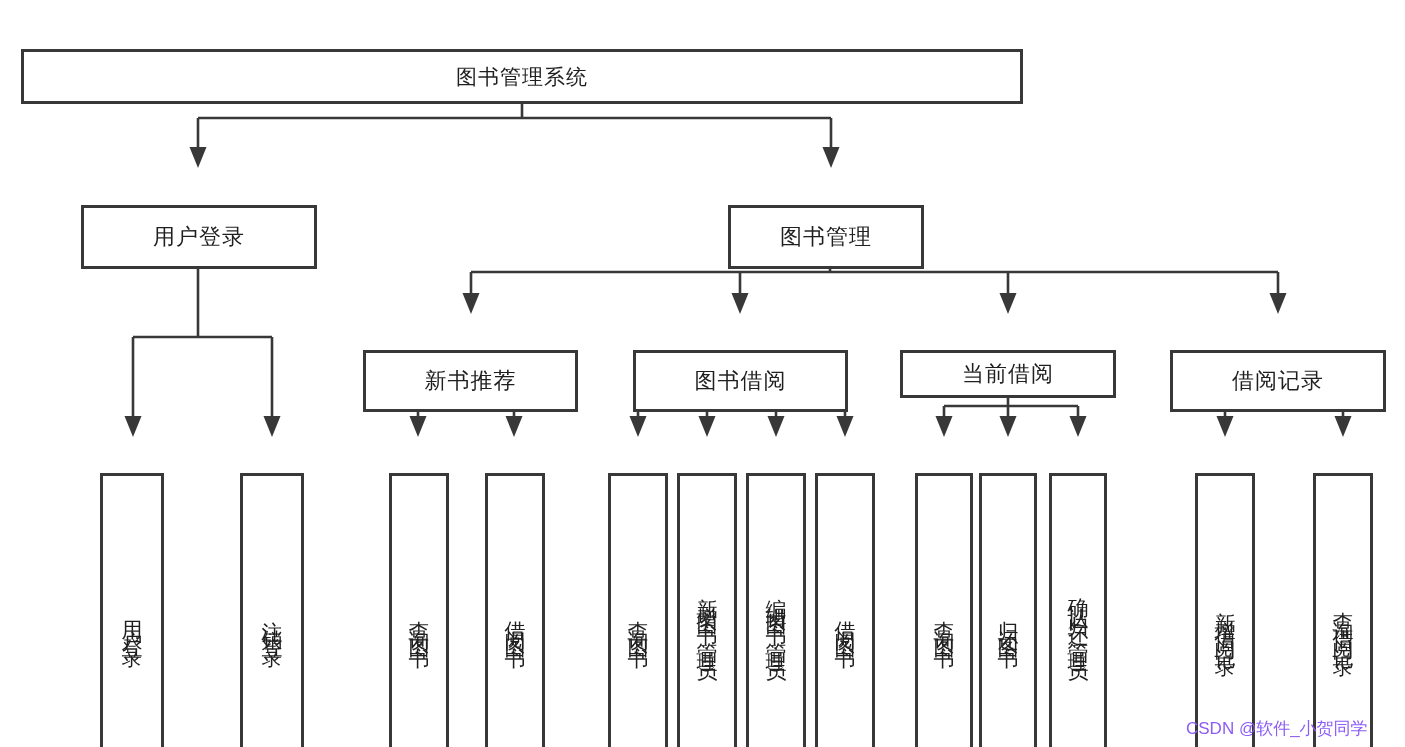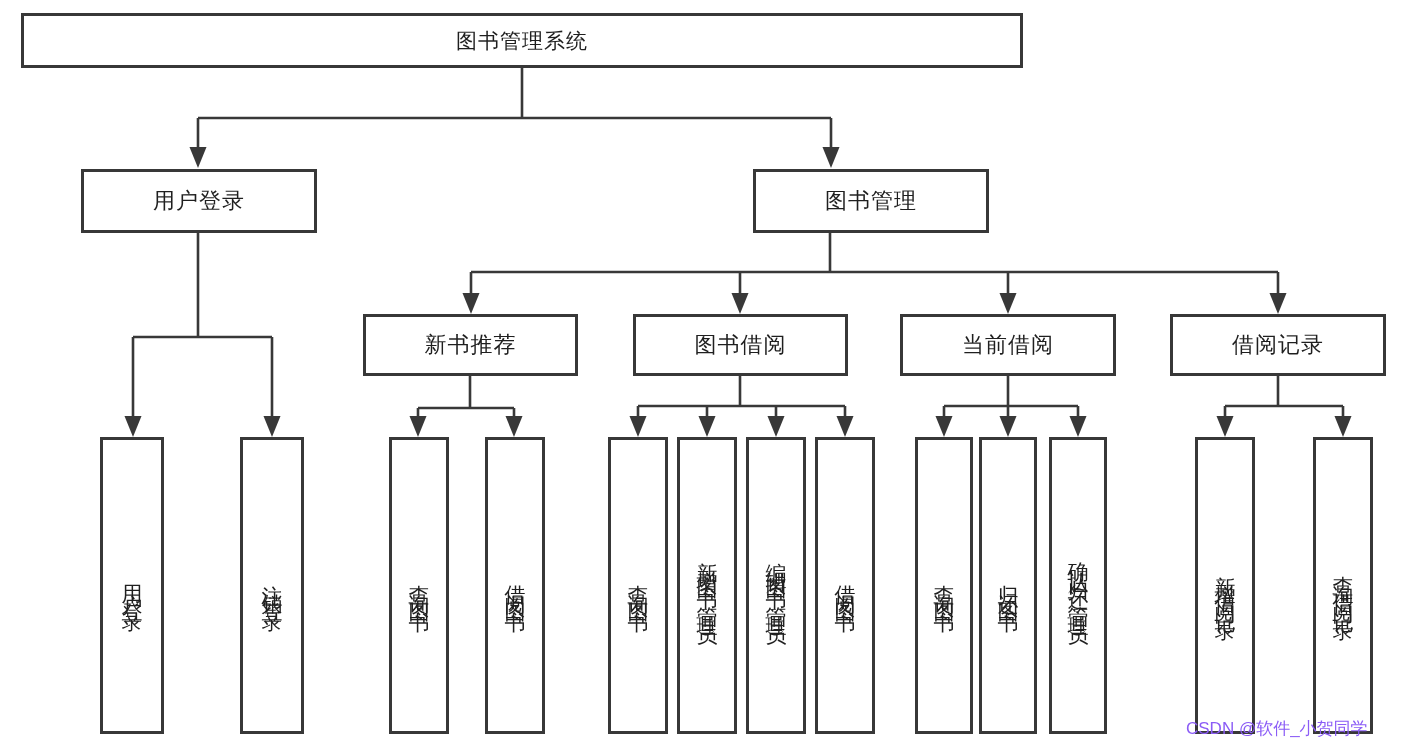--- a/index.html
+++ b/index.html
@@ -9,20 +9,21 @@
   .box{
     position:absolute;
     box-sizing:border-box;
     border:3px solid #383838;
     background:#ffffff;
     display:flex;
     align-items:center;
     justify-content:center;
     z-index:1;
     color:#1f1f1f;
+    margin-top:36px;
   }
   .box .lbl{
     font-size:22px;
     letter-spacing:1px;
     white-space:nowrap;
     color:#1f1f1f;
   }
   .box.root .lbl{font-size:21px;}
   .box.vert{border-width:3px;}
   .box.vert .lbl{
@@ -81,31 +82,31 @@
     </g>
   </svg>
 
   <div class="box root" style="left:21px;top:13px;width:1002px;height:55px">
     <span class="lbl">图书管理系统</span>
   </div>
 
   <div class="box" style="left:81px;top:169px;width:236px;height:64px">
     <span class="lbl">用户登录</span>
   </div>
-  <div class="box" style="left:753px;top:169px;width:236px;height:64px">
+  <div class="box" style="left:728px;top:169px;width:196px;height:64px">
     <span class="lbl">图书管理</span>
   </div>
 
   <div class="box" style="left:633px;top:314px;width:215px;height:62px">
     <span class="lbl">图书借阅</span>
   </div>
   <div class="box" style="left:363px;top:314px;width:215px;height:62px">
     <span class="lbl">新书推荐</span>
   </div>
-  <div class="box" style="left:900px;top:314px;width:216px;height:62px">
+  <div class="box" style="left:900px;top:314px;width:216px;height:48px">
     <span class="lbl">当前借阅</span>
   </div>
   <div class="box" style="left:1170px;top:314px;width:216px;height:62px">
     <span class="lbl">借阅记录</span>
   </div>
 
   <div class="box vert" style="left:100px;top:437px;width:64px;height:297px">
     <span class="lbl">用户登录</span>
   </div>
   <div class="box vert" style="left:240px;top:437px;width:64px;height:297px">

